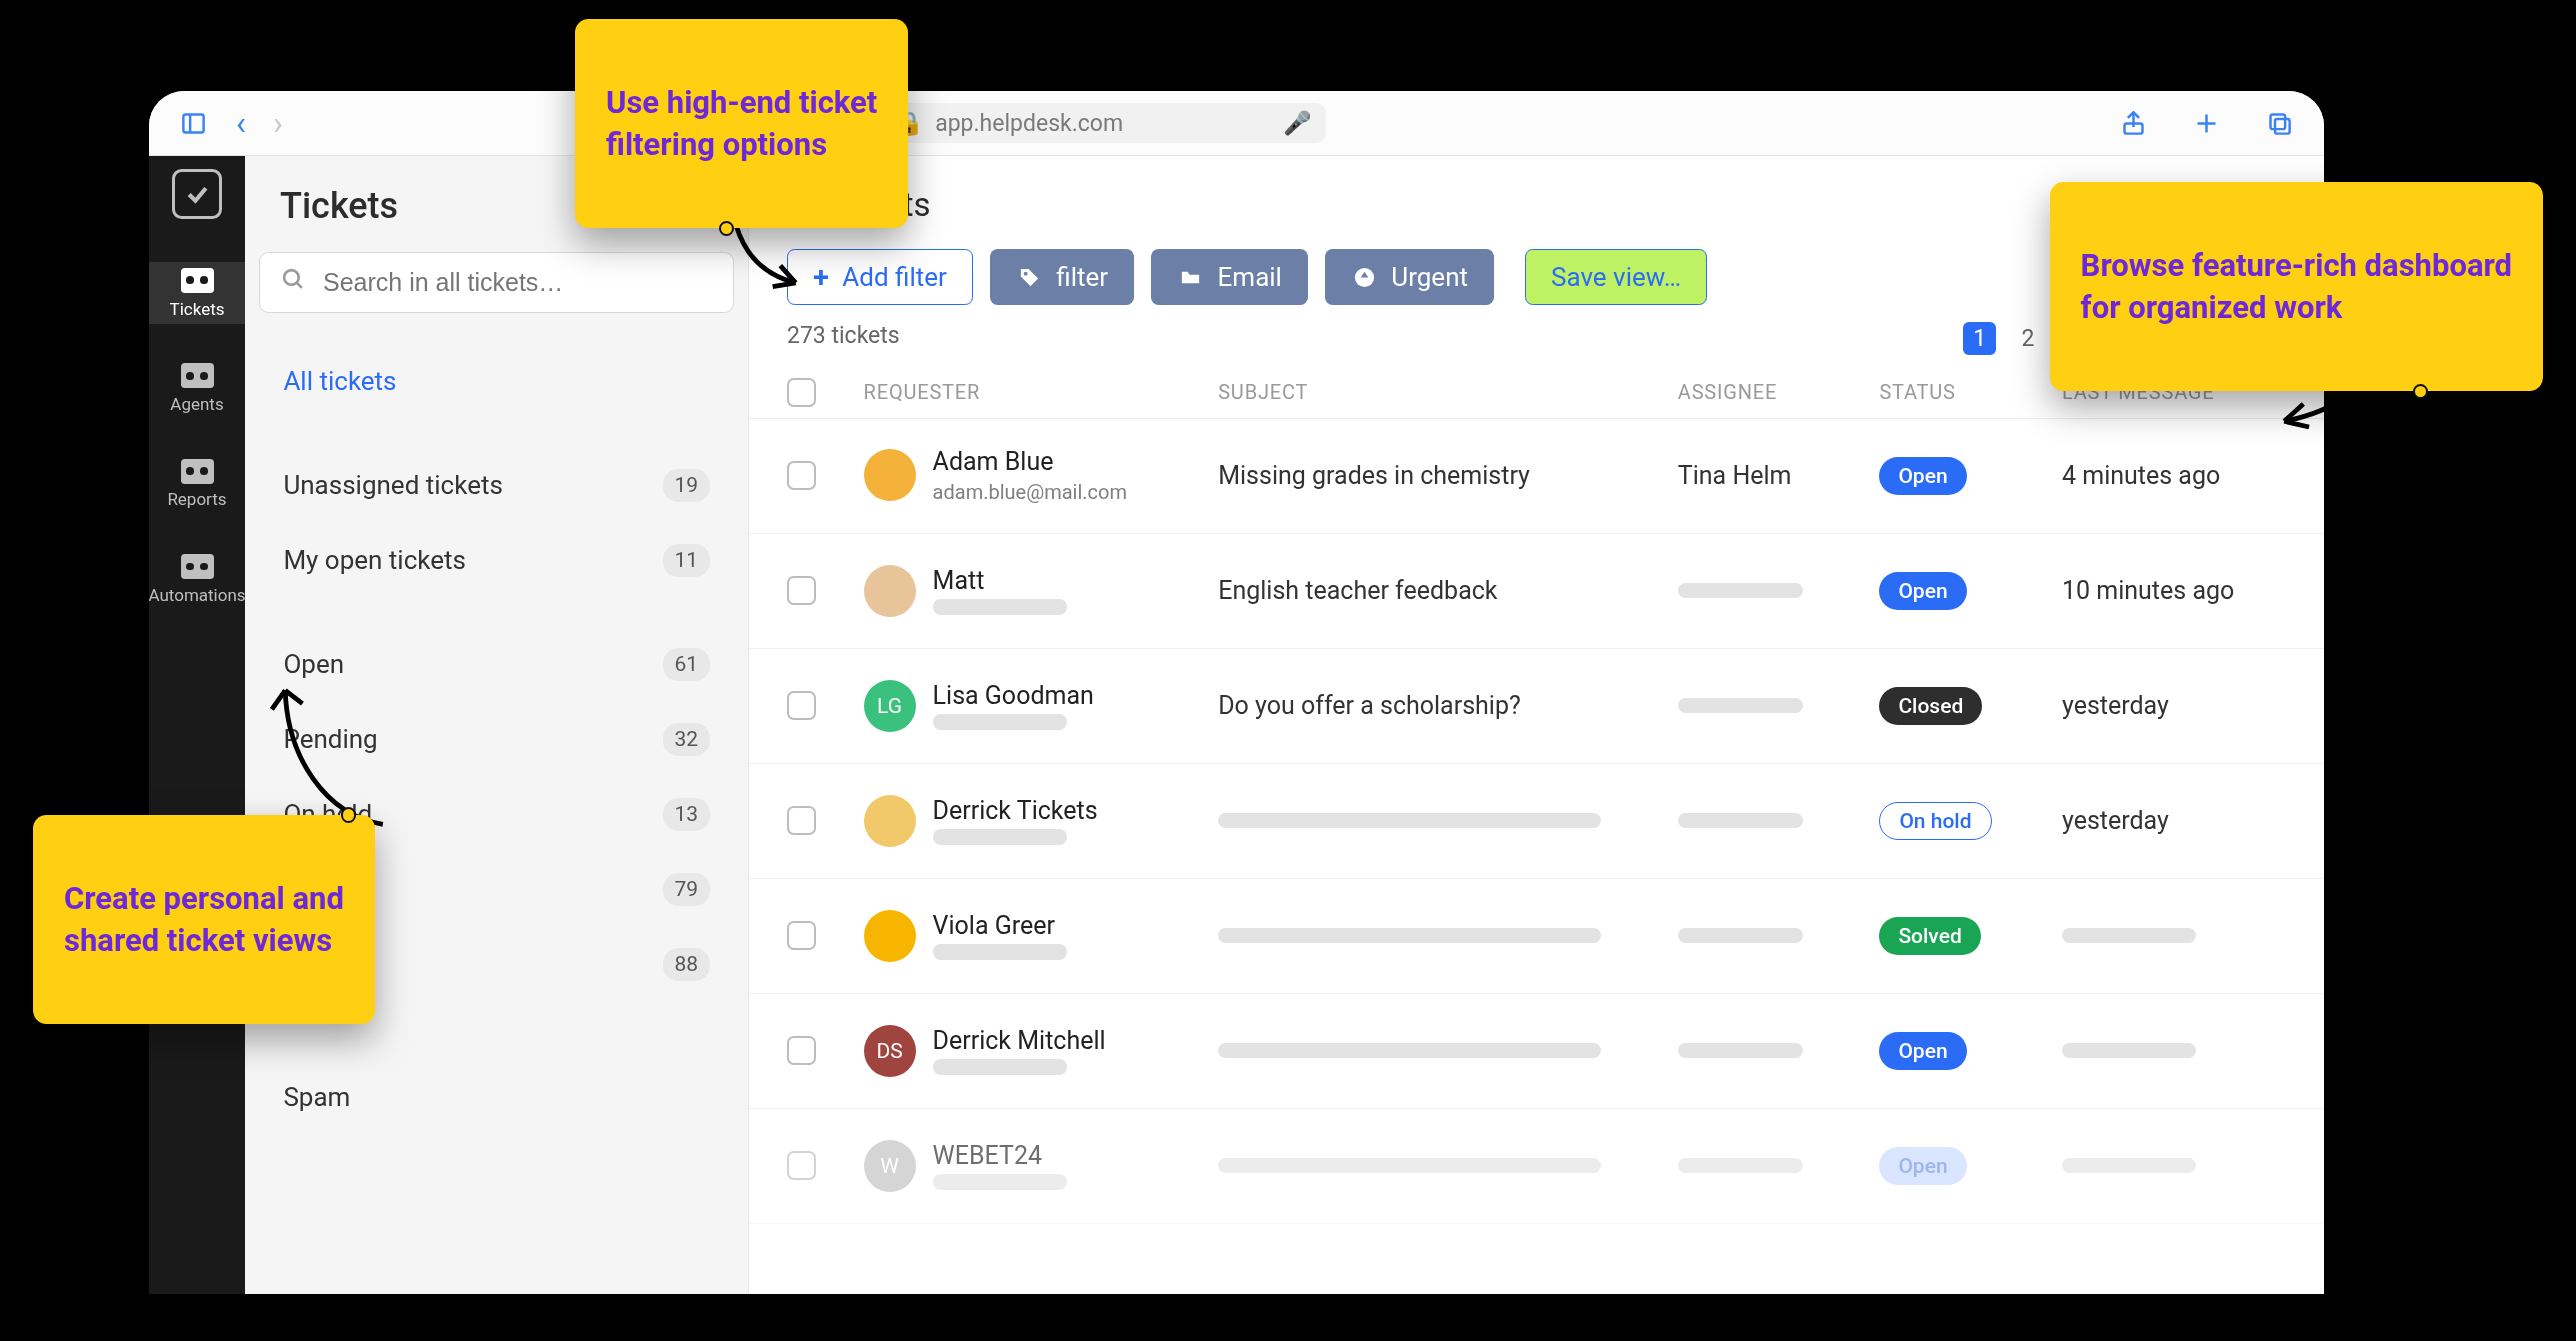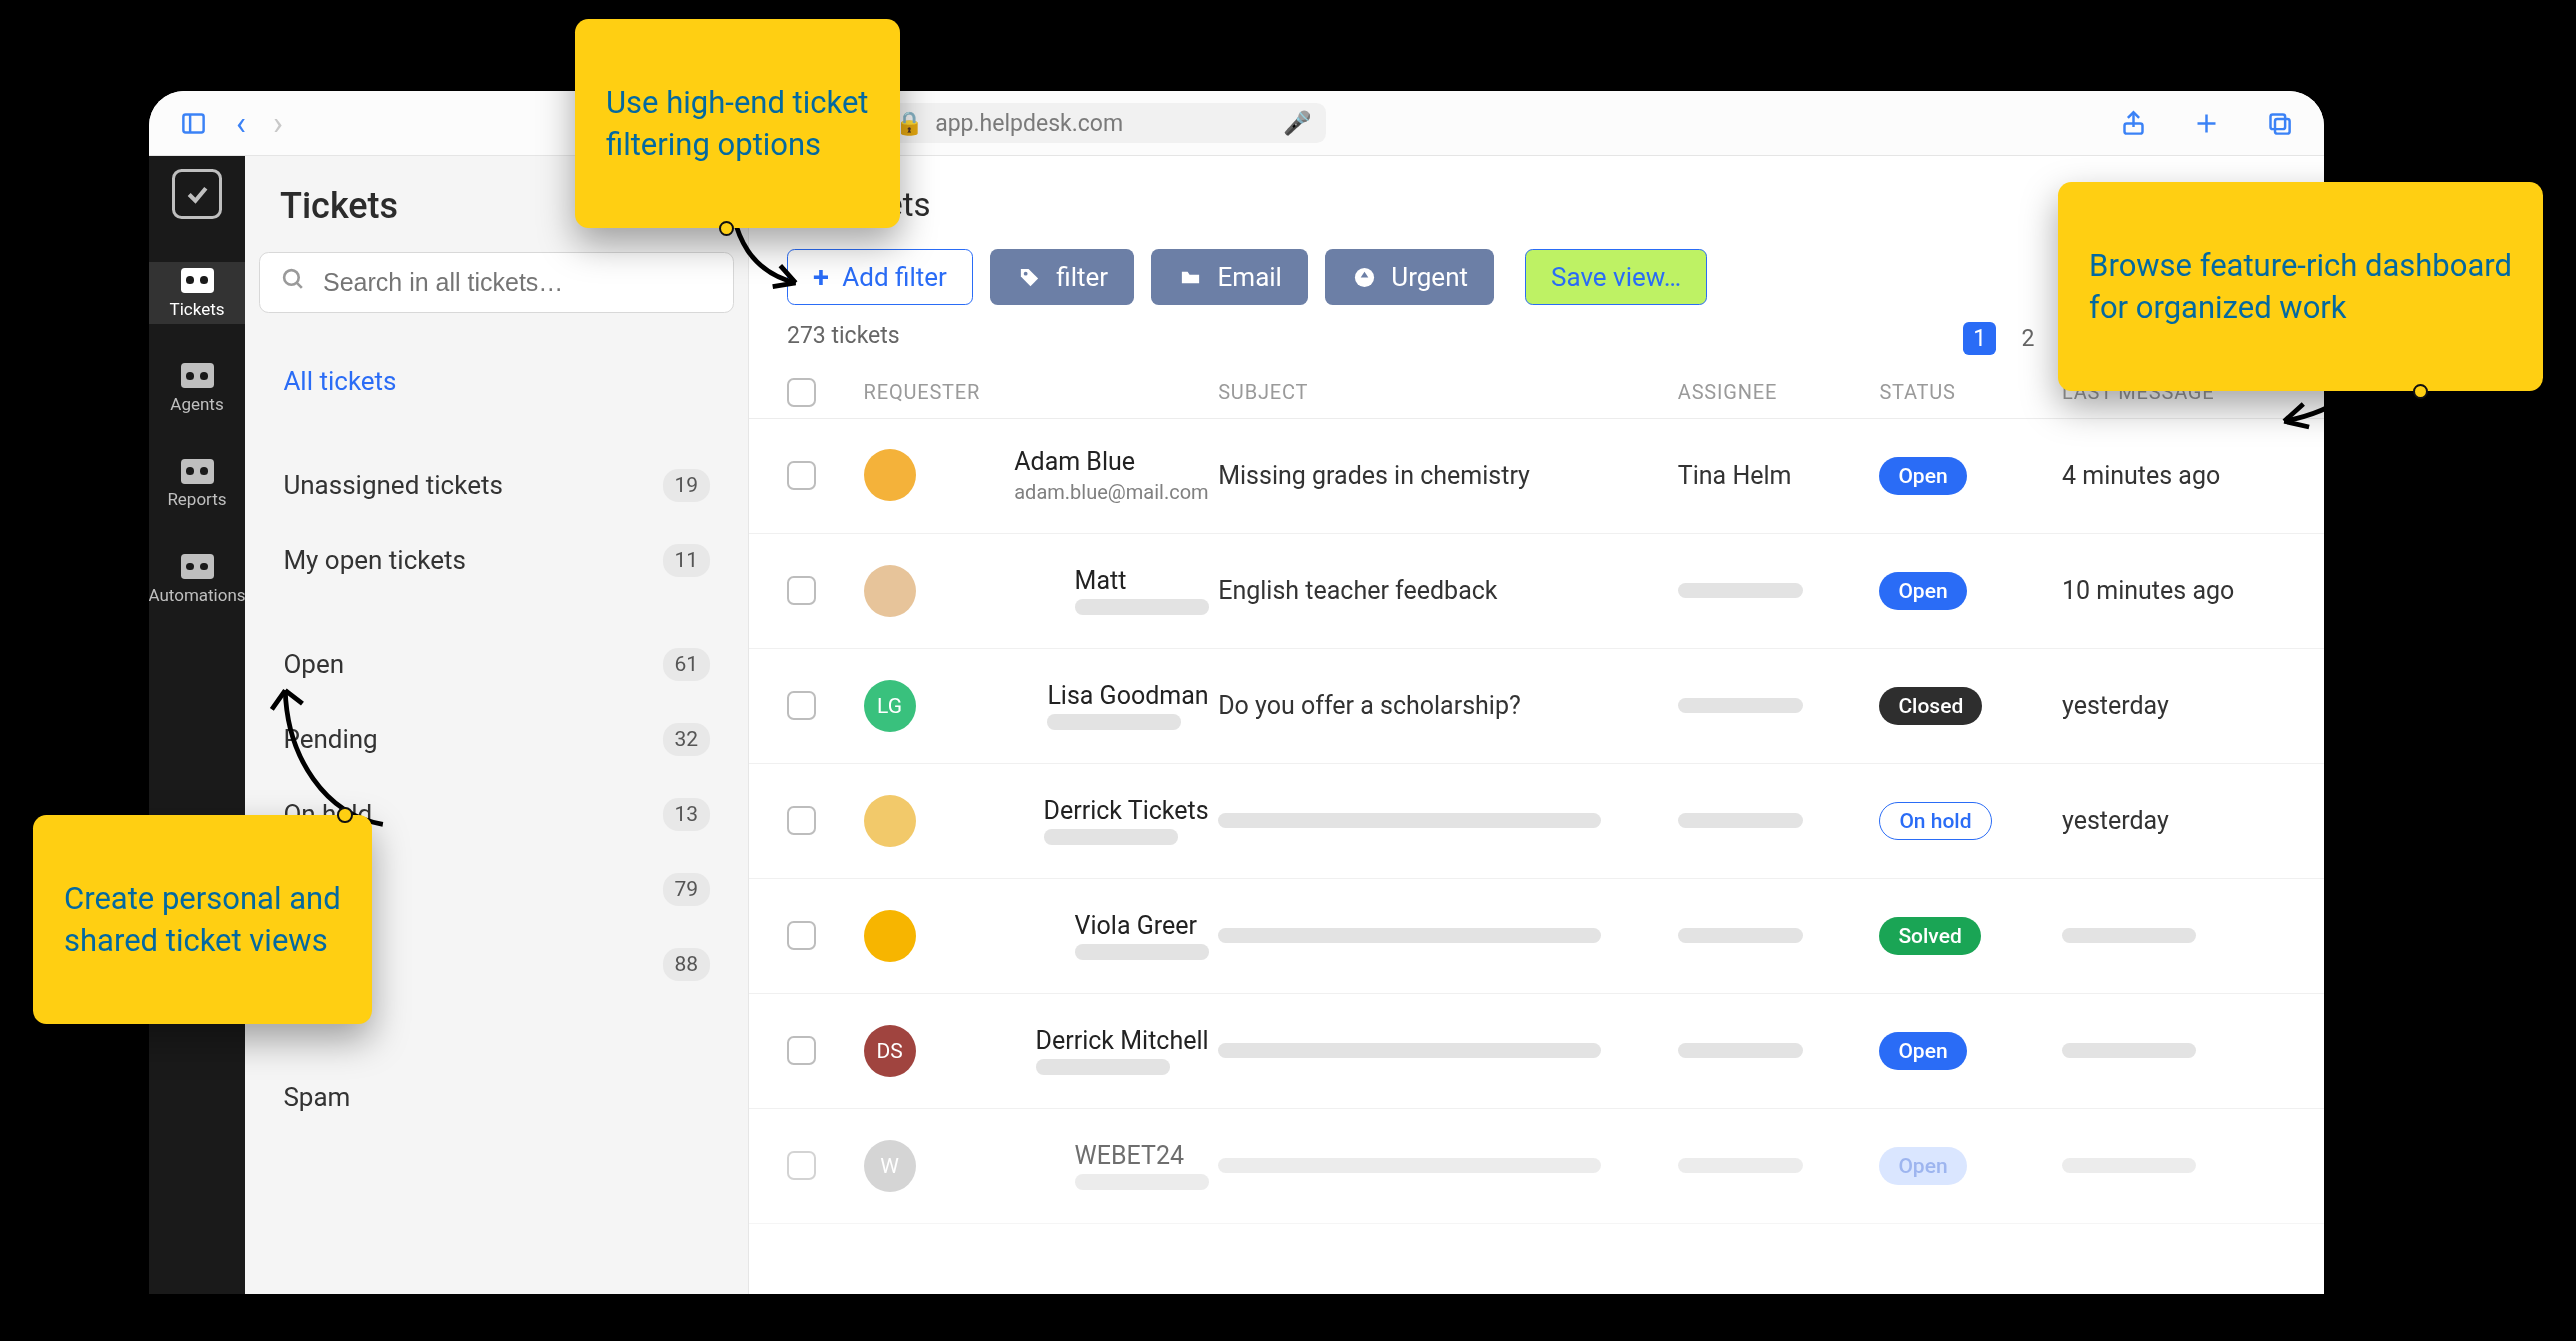--- a/index.html
+++ b/index.html
@@ -156,21 +156,21 @@
     height:52px; color:#9a9a9a; font-size:20px; letter-spacing:0.8px;
     border-bottom:1px solid #ececec;
   }
   .trow {
     min-height:115px; border-bottom:1px solid #f0f0f0;
     font-size:25px; color:#333;
   }
   .chk {
     width:29px; height:29px; border:2.4px solid #bdbdbd; border-radius:6.7px; cursor:pointer; background:#fff;
   }
-  .req-cell { display:flex; align-items:center; gap:17px;justify-content:space-between; }
+  .req-cell { display:flex; align-items:center; gap:17px; }
   .avatar {
     width:52px; height:52px; border-radius:50%; display:flex; align-items:center; justify-content:center;
     color:#fff; font-size:21px; font-weight:400;
   }
   .req-text { display:flex; flex-direction:column; gap:3.8px; }
   .req-name { font-size:25px; color:#222; }
   .req-email { font-size:20px; color:#808080; }
   .ph-line {
     height:15.3px; background:#e3e3e3; border-radius:7.7px;
   }
@@ -182,22 +182,22 @@
   }
   .st-open   { background:#2a6cf6; color:#fff; }
   .st-closed { background:#2e2e2e; color:#fff; }
   .st-onhold { background:#fff; color:#2a6cf6; border:1.9px solid #2a6cf6;}
   .st-solved { background:#1aa555; color:#fff; }
   .st-ghost  { background:#c7d9ff; color:#6a8ee8; }
 
   
   
   .callout {
-    position:absolute; background:#ffcf12; color:#0369a1;
-    font-size:31px; font-weight:400; line-height:1.35;
+    position:absolute; background:#ffcf12; color:#6d28d9;
+    font-size:31px; font-weight:700; line-height:1.35;
     padding:21px 31px; border-radius:13.4px;
     box-shadow:0 15.3px 36px rgba(0,0,0,0.35);
     z-index:50;
   }
   .callout .pin {
     position:absolute; width:15.3px; height:15.3px; background:#ffcf12; border:2.9px solid #111; border-radius:50%;
   }
   .arrow { position:absolute; z-index:49; }
   .arrow svg { overflow:visible; }
 

